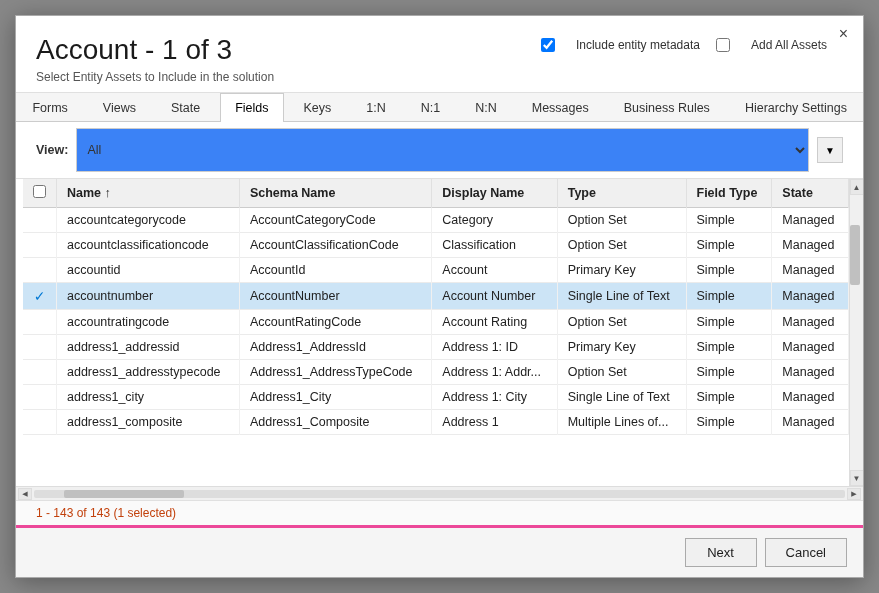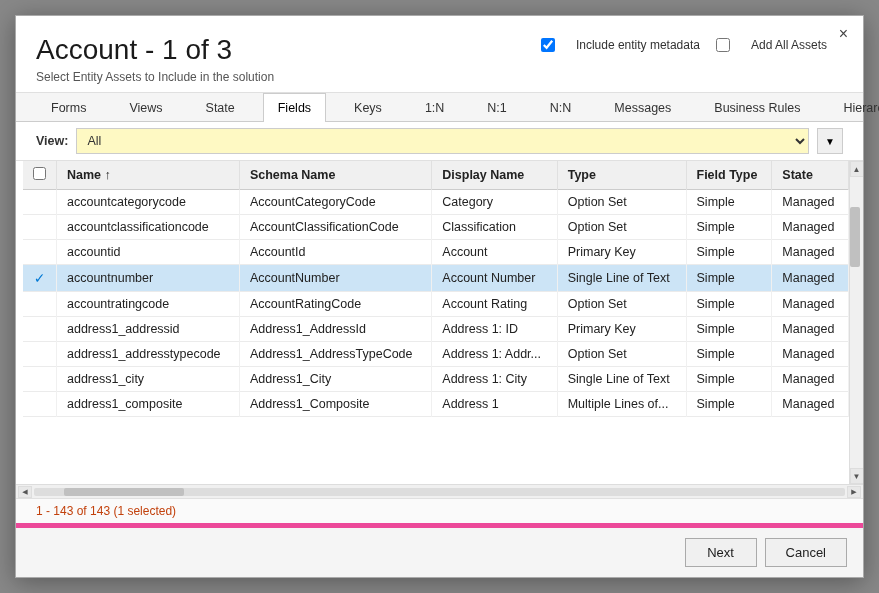--- a/index.html
+++ b/index.html
@@ -66,21 +66,22 @@
     }
     .checkbox-label input[type="checkbox"] {
       width: 14px;
       height: 14px;
     }
     .tabs-bar {
       display: flex;
       padding: 0 0 0 20px;
       border-bottom: 1px solid #ccc;
       background: #f5f5f5;
-      gap: 12px;
+      gap: 4px;
+      justify-content: flex-end;
     }
     .tab {
       padding: 7px 14px;
       font-size: 12.5px;
       color: #333;
       border: 1px solid transparent;
       border-bottom: none;
       cursor: pointer;
       background: transparent;
       margin-right: 1px;
@@ -103,24 +104,24 @@
     }
     .view-label {
       font-size: 12.5px;
       color: #333;
       font-weight: 600;
     }
     .view-select {
       flex: 1;
       padding: 3px 6px;
       border: 1px solid #ccc;
-      background: #fef9c3;
+      background: #3b82f6;
       font-size: 12.5px;
       color: #333;
-      height: 26px;
+      height: 44px;
     }
     .view-dropdown-btn {
       width: 26px;
       height: 26px;
       border: 1px solid #ccc;
       background: #f0f0f0;
       cursor: pointer;
       display: flex;
       align-items: center;
       justify-content: center;
@@ -246,21 +247,21 @@
       width: 120px;
       height: 100%;
       background: #c0c0c0;
       border-radius: 2px;
     }
     .footer {
       display: flex;
       justify-content: flex-end;
       padding: 10px 16px;
       gap: 8px;
-      border-top: 5px solid #ec4899;
+      border-top: 3px solid #ec4899;
       background: #f5f5f5;
     }
     .btn {
       padding: 6px 20px;
       font-size: 13px;
       cursor: pointer;
       border: 1px solid #aaa;
       background: #f0f0f0;
       color: #222;
       min-width: 72px;

